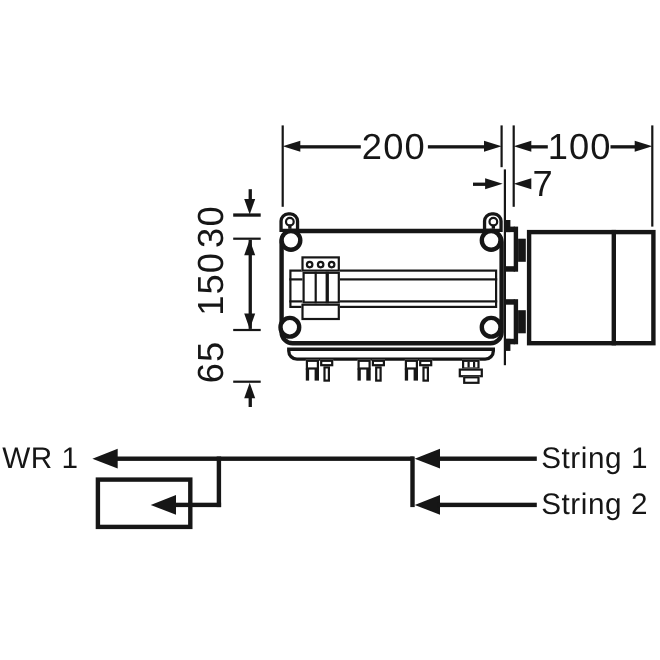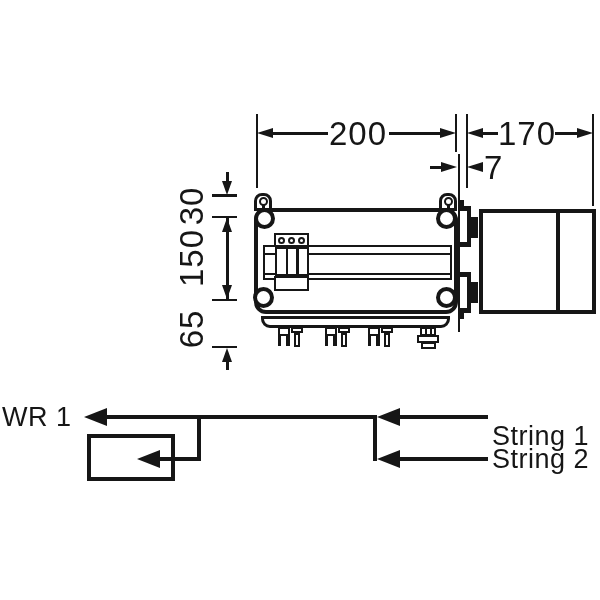--- a/index.html
+++ b/index.html
@@ -30,21 +30,21 @@
     <div class="ln" style="left:592px;top:114px;width:2px;height:92px;"></div>
 
     <div class="ar" style="left:257px;top:128px;border-top:5.5px solid transparent;border-bottom:5.5px solid transparent;border-right:16px solid #161616;"></div>
     <div class="ln" style="left:271px;top:132px;width:57px;height:3px;"></div>
     <div class="lbl dim ctr" style="left:358px;top:133px;">200</div>
     <div class="ln" style="left:389px;top:132px;width:52px;height:3px;"></div>
     <div class="ar" style="left:440px;top:128px;border-top:5.5px solid transparent;border-bottom:5.5px solid transparent;border-left:16px solid #161616;"></div>
 
     <div class="ar" style="left:467px;top:128px;border-top:5.5px solid transparent;border-bottom:5.5px solid transparent;border-right:16px solid #161616;"></div>
     <div class="ln" style="left:482px;top:132px;width:16px;height:3px;"></div>
-    <div class="lbl dim ctr" style="left:527px;top:133px;">170</div>
+    <div class="lbl dim ctr" style="left:527px;top:133px;">100</div>
     <div class="ln" style="left:555px;top:132px;width:24px;height:3px;"></div>
     <div class="ar" style="left:577px;top:128px;border-top:5.5px solid transparent;border-bottom:5.5px solid transparent;border-left:16px solid #161616;"></div>
 
     <div class="ln" style="left:430px;top:166px;width:13px;height:3px;"></div>
     <div class="ar" style="left:441px;top:162px;border-top:5.5px solid transparent;border-bottom:5.5px solid transparent;border-left:16px solid #161616;"></div>
     <div class="ar" style="left:467px;top:162px;border-top:5.5px solid transparent;border-bottom:5.5px solid transparent;border-right:16px solid #161616;"></div>
     <div class="lbl dim vctr" style="left:484px;top:167px;">7</div>
   </div>
 
   <div>
@@ -135,21 +135,21 @@
   </div>
 
   <div>
     <div class="lbl sch vctr" style="left:2px;top:417px;">WR 1</div>
     <div class="ar" style="left:84px;top:407.5px;border-top:9.5px solid transparent;border-bottom:9.5px solid transparent;border-right:23px solid #161616;"></div>
     <div class="ln" style="left:105px;top:415px;width:271px;height:4px;"></div>
     <div class="ln" style="left:373px;top:415px;width:4px;height:46px;"></div>
 
     <div class="ar" style="left:377px;top:407.5px;border-top:9.5px solid transparent;border-bottom:9.5px solid transparent;border-right:23px solid #161616;"></div>
     <div class="ln" style="left:398px;top:415px;width:90px;height:4px;"></div>
-    <div class="lbl sch vctr" style="left:492px;top:436px;">String 1</div>
+    <div class="lbl sch vctr" style="left:492px;top:417px;">String 1</div>
 
     <div class="ar" style="left:377px;top:449.5px;border-top:9.5px solid transparent;border-bottom:9.5px solid transparent;border-right:23px solid #161616;"></div>
     <div class="ln" style="left:398px;top:457px;width:90px;height:4px;"></div>
     <div class="lbl sch vctr" style="left:492px;top:459px;">String 2</div>
 
     <div class="ln" style="left:197px;top:415px;width:4px;height:46px;"></div>
     <div class="obox" style="left:87px;top:434px;width:88px;height:47px;"></div>
     <div class="ln" style="left:159px;top:457px;width:42px;height:4px;"></div>
     <div class="ar" style="left:137px;top:449.5px;border-top:9.5px solid transparent;border-bottom:9.5px solid transparent;border-right:23px solid #161616;"></div>
   </div>

